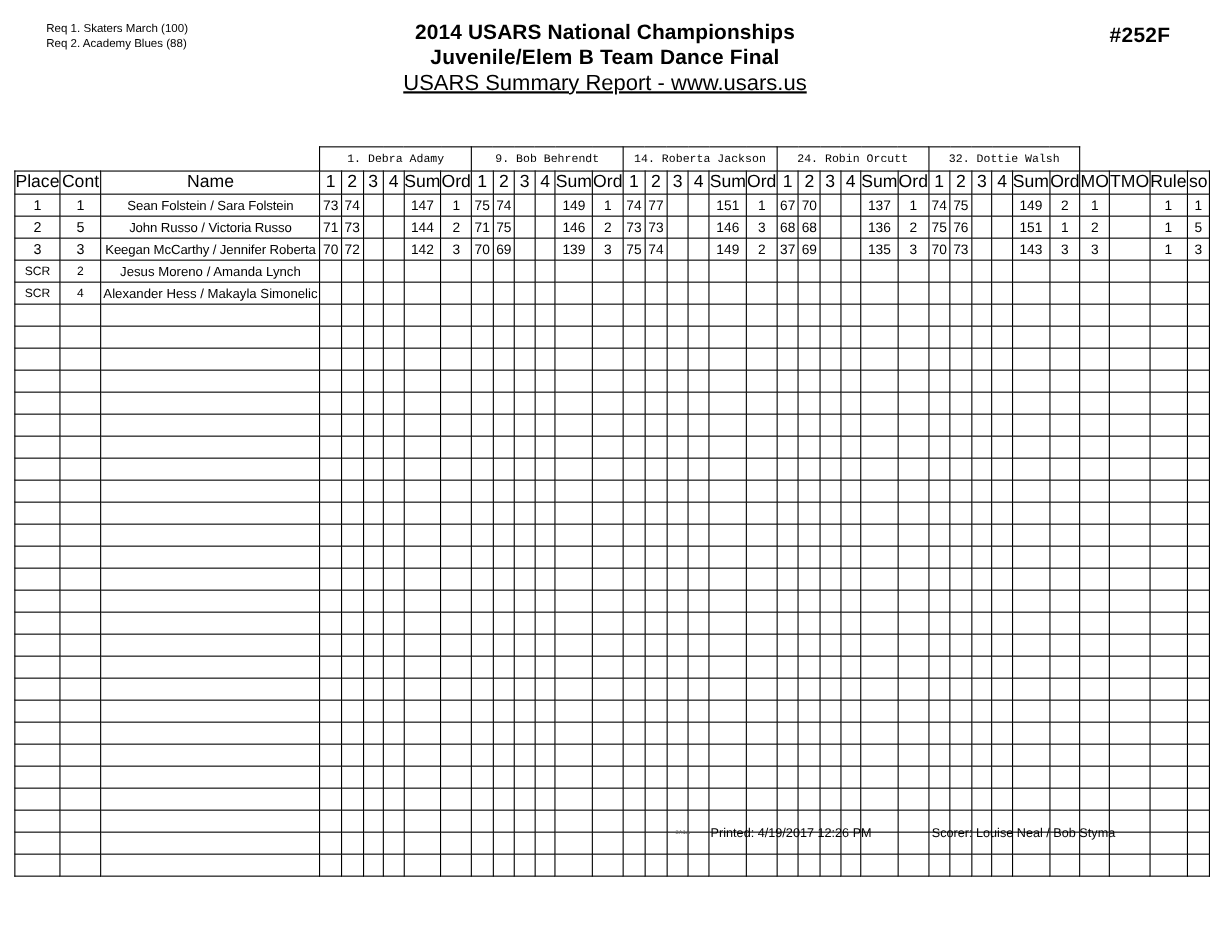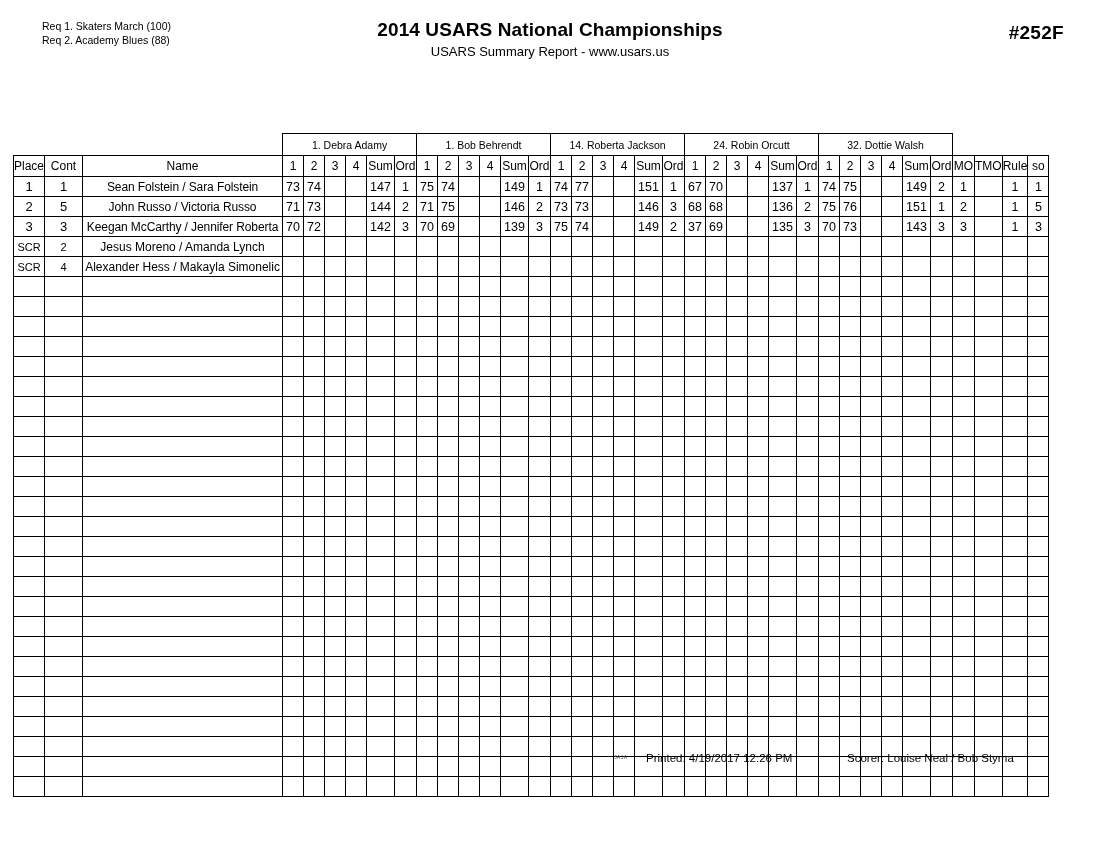--- a/index.html
+++ b/index.html
@@ -45,22 +45,23 @@
     font-size: 15.5px;
     line-height: 20px;
   }
   #title-block .t3 {
     font-size: 19px;
     font-weight: bold;
     line-height: 24px;
     letter-spacing: .2px;
   }
   #title-block .t4 {
-    font-size: 13px;
+    font-size: 20px;
     line-height: 22px;
+    text-decoration: underline;
   }
 
   
   #event-number {
     position: absolute;
     right: 36px;
     top: 22px;
     font-size: 19px;
     font-weight: bold;
     letter-spacing: .3px;
@@ -95,26 +96,27 @@
     border-bottom: 1px solid #000;
   }
   td.band-blank {
     border: none !important;
   }
   td.judge-band-cell {
     border-left: 1px solid #000;
     border-right: 1px solid #000;
     border-top: 1px solid #000;
     border-bottom: 1px solid #000;
+    font-family: Liberation Mono, monospace;
   }
 
   
   tr.col-head td {
     height: 20px;
-    font-size: 12px;
+    font-size: 16px;
     border-bottom: 3px solid #000;
   }
   tr.col-head td.name-h {
     text-align: left;
     padding-left: 5px;
   }
 
   
   tr.data-row td { height: 19px; }
   tr.data-row td.name-c {
@@ -172,20 +174,21 @@
 </head>
 <body>
 
 <div id="req-block">
   <span class="req-line">Req  1.  Skaters March (100)</span>
   <span class="req-line">Req  2.  Academy Blues (88)</span>
 </div>
 
 <div id="title-block">
   <div class="t1">2014 USARS National Championships</div>
+  <div class="t3">Juvenile/Elem B Team Dance Final</div>
   <div class="t4">USARS Summary Report - www.usars.us</div>
 </div>
 
 <div id="event-number">#252F</div>
 
 <table id="score-table">
   <colgroup>
     <col style="width:30px">
       <col style="width:38px">
       <col style="width:200px">
@@ -221,21 +224,21 @@
       <col style="width:22px">
     <col style="width:22px">
       <col style="width:26px">
       <col style="width:25px">
       <col style="width:21px">
   </colgroup>
   <tbody id="table-body">
       <tr class="judge-band">
         <td class="band-blank" colspan="3"></td>
         <td class="judge-band-cell" colspan="6">1.   Debra Adamy</td>
-        <td class="judge-band-cell" colspan="6">1.   Bob Behrendt</td>
+        <td class="judge-band-cell" colspan="6">9.   Bob Behrendt</td>
         <td class="judge-band-cell" colspan="6">14.   Roberta Jackson</td>
         <td class="judge-band-cell" colspan="6">24.   Robin Orcutt</td>
         <td class="judge-band-cell" colspan="6">32.   Dottie Walsh</td>
         <td class="band-blank" colspan="4"></td>
       </tr>
       <tr class="col-head">
         <td>Place</td>
         <td>Cont</td>
         <td class="name-h">Name</td>
         <td>1</td>

